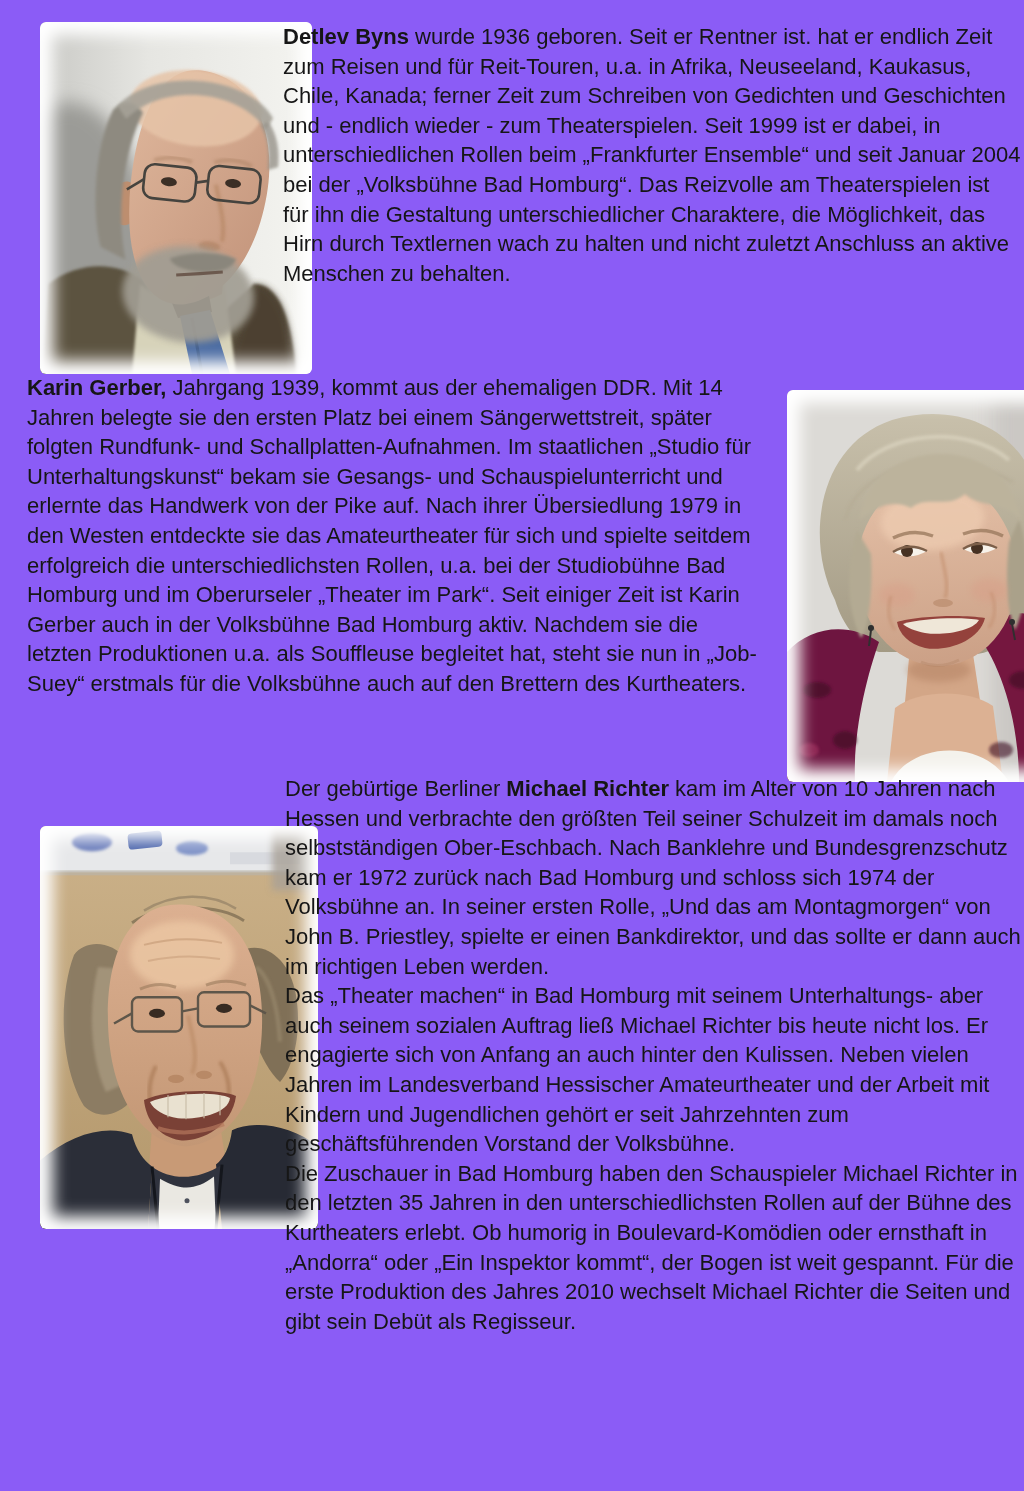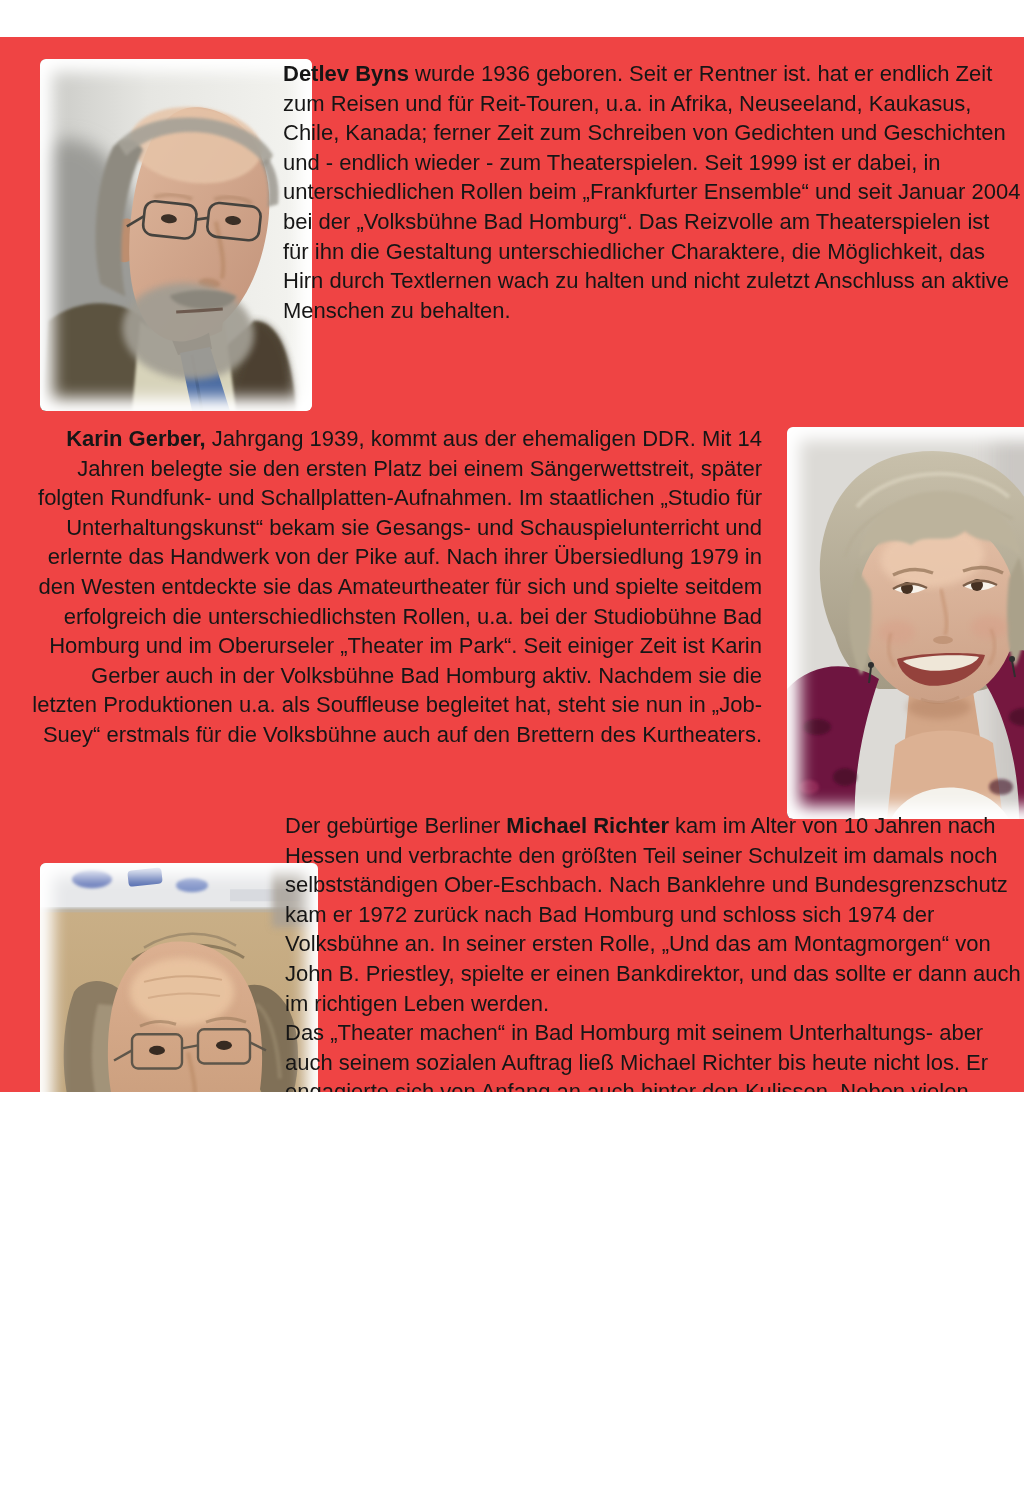--- a/index.html
+++ b/index.html
@@ -1,33 +1,33 @@
 <!DOCTYPE html>
 <html><head>
 <meta charset="utf-8">
 <style>
   html,body{margin:0;padding:0;background:#ffffff;}
   .page{
-    position:relative;width:1024px;height:1055px;background:#ef4444;overflow:hidden;
-    font-family:"Liberation Sans","DejaVu Sans",sans-serif;color:#161616;margin-top:37px;
+    position:relative;width:1024px;height:1491px;background:#8b5cf6;overflow:hidden;
+    font-family:"Liberation Sans","DejaVu Sans",sans-serif;color:#161616;
   }
   .bio{
     position:absolute;margin:0;font-size:22px;line-height:29.6px;
     white-space:pre-wrap;z-index:2;
   }
   .bio b{font-weight:700;}
   .photo{position:absolute;border-radius:6px;overflow:hidden;z-index:1;}
   .photo svg{display:block;width:100%;height:100%;}
   .photo::after{
     content:"";position:absolute;inset:0;border-radius:6px;
     box-shadow:inset 0 0 16px 13px #ffffff;pointer-events:none;
   }
   .photo-detlev{left:0;top:6px;width:272px;height:352px;}
   .bio-detlev{left:283px;top:22px;width:738px;}
-  .bio-karin{left:27px;top:387px;width:735px;text-align:right;}
+  .bio-karin{left:27px;top:373px;width:735px;}
   .photo-karin{left:747px;top:374px;width:277px;height:392px;}
   .photo-michael{left:0;top:810px;width:278px;height:403px;}
   .bio-michael{left:285px;top:774px;width:738px;}
 </style>
 </head>
 <body>
 
 <div class="page">
 
   <figure class="photo photo-detlev">

